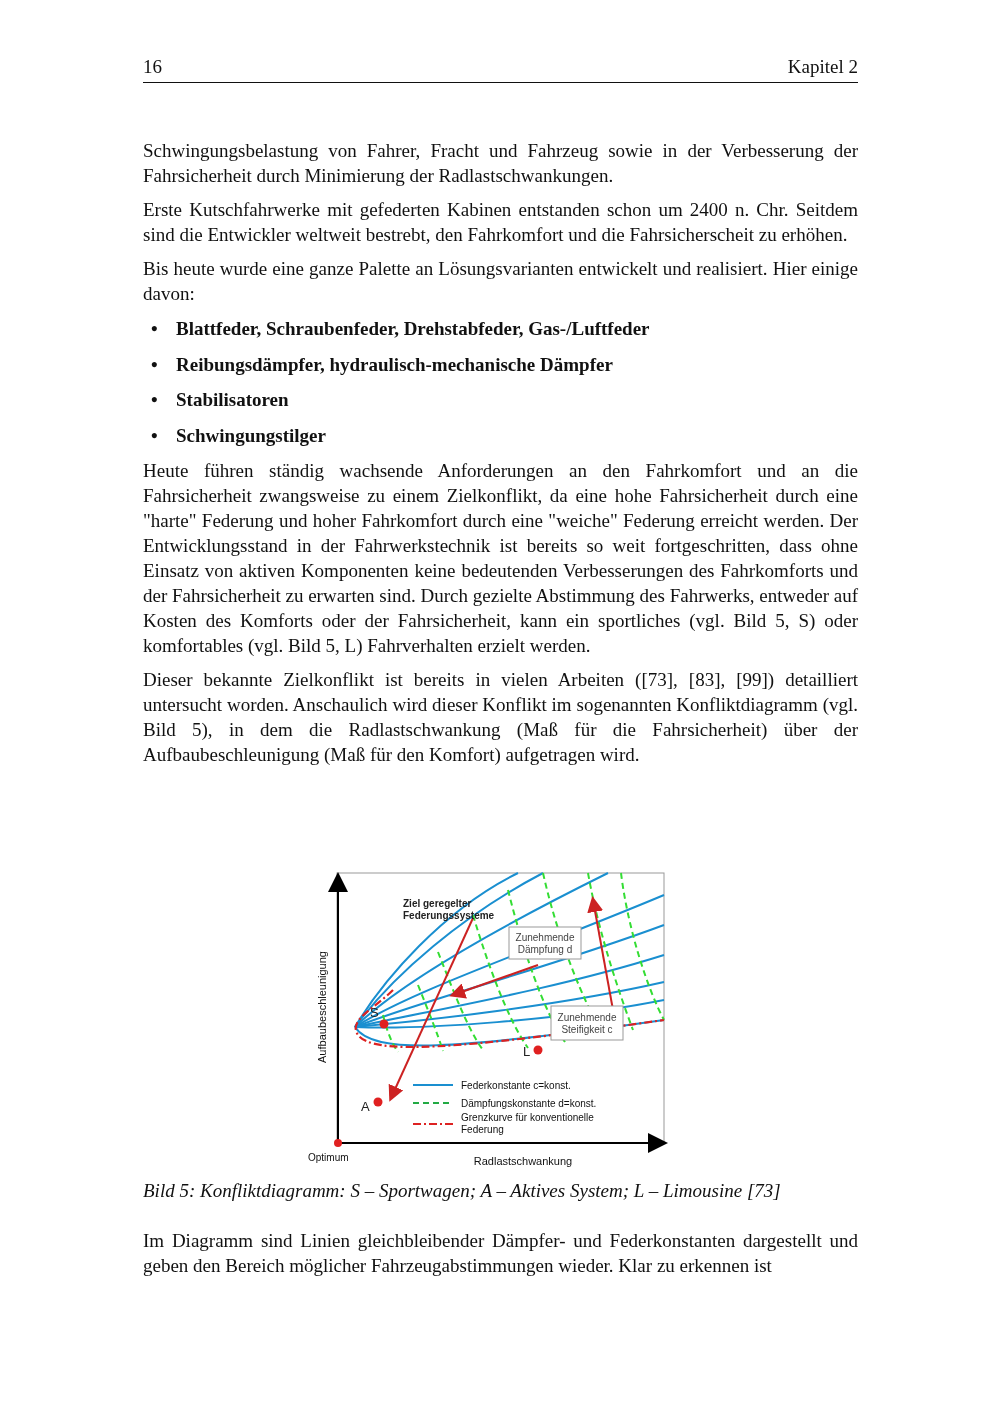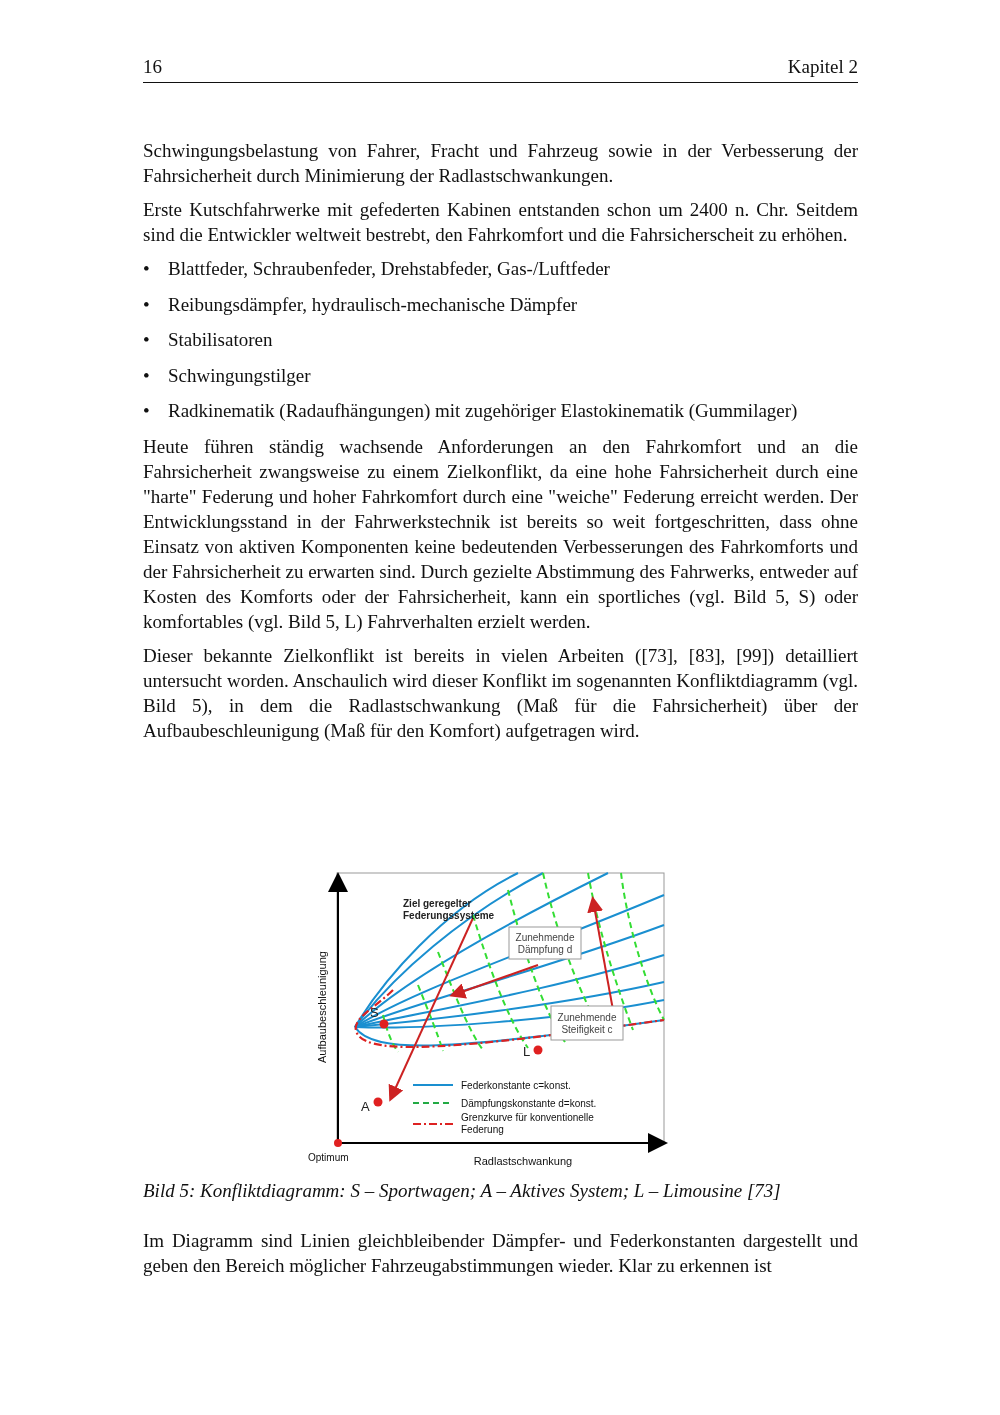--- a/index.html
+++ b/index.html
@@ -5,46 +5,46 @@
     html, body { margin: 0; padding: 0; background: #ffffff; }
     body { width: 1000px; height: 1415px; position: relative; overflow: hidden;
            font-family: "Liberation Serif", serif; color: #111; }
     .page { position: absolute; left: 143px; top: 0; width: 715px; }
     .header { position: absolute; top: 56px; left: 0; width: 715px; height: 26px;
               font-size: 19px; border-bottom: 1.5px solid #111; }
     .header .pn { position: absolute; left: 0; top: 0; }
     .header .ch { position: absolute; right: 0; top: 0; }
     .body { position: absolute; top: 138px; left: 0; width: 715px; font-size: 19px; line-height: 25px; }
     p { margin: 0 0 9px 0; text-align: justify; }
-    ul { list-style: none; margin: 0; padding: 0; }
+    ul { list-style: none; margin: 8px; padding: 0; font-weight: bold; }
     li { position: relative; padding-left: 25px; margin: 0 0 10.5px 0; }
     li:before { content: "•"; position: absolute; left: 0; top: 0; }
     .figure { position: absolute; left: 160px; top: 870px; width: 380px; height: 300px; text-align: right; }
     .caption { position: absolute; top: 1180px; left: 0; font-style: italic; font-size: 19px; }
     .after { position: absolute; top: 1228px; left: 0; width: 715px; font-size: 19px; line-height: 25px; }
     svg text { font-family: "Liberation Sans", sans-serif; }
   </style>
 </head>
 <body>
 
 <div class="page">
   <div class="header">
     <span class="pn">16</span>
     <span class="ch">Kapitel 2</span>
   </div>
 
   <div class="body">
     <p>Schwingungsbelastung von Fahrer, Fracht und Fahrzeug sowie in der Verbesserung der Fahrsicherheit durch Minimierung der Radlastschwankungen.</p>
     <p>Erste Kutschfahrwerke mit gefederten Kabinen entstanden schon um 2400 n. Chr. Seitdem sind die Entwickler weltweit bestrebt, den Fahrkomfort und die Fahrsicherscheit zu erhöhen.</p>
+    <p style="margin-bottom:10px">Bis heute wurde eine ganze Palette an Lösungsvarianten entwickelt und realisiert. Hier einige davon:</p>
     <ul>
       <li>Blattfeder, Schraubenfeder, Drehstabfeder, Gas-/Luftfeder</li>
       <li>Reibungsdämpfer, hydraulisch-mechanische Dämpfer</li>
       <li>Stabilisatoren</li>
       <li>Schwingungstilger</li>
-      <li>Radkinematik (Radaufhängungen) mit zugehöriger Elastokinematik (Gummilager)</li>
     </ul>
     <p>Heute führen ständig wachsende Anforderungen an den Fahrkomfort und an die Fahrsicherheit zwangsweise zu einem Zielkonflikt, da eine hohe Fahrsicherheit durch eine "harte" Federung und hoher Fahrkomfort durch eine "weiche" Federung erreicht werden. Der Entwicklungsstand in der Fahrwerkstechnik ist bereits so weit fortgeschritten, dass ohne Einsatz von aktiven Komponenten keine bedeutenden Verbesserungen des Fahrkomforts und der Fahrsicherheit zu erwarten sind. Durch gezielte Abstimmung des Fahrwerks, entweder auf Kosten des Komforts oder der Fahrsicherheit, kann ein sportliches (vgl. Bild 5, S) oder komfortables (vgl. Bild 5, L) Fahrverhalten erzielt werden.</p>
     <p>Dieser bekannte Zielkonflikt ist bereits in vielen Arbeiten ([73], [83], [99]) detailliert untersucht worden. Anschaulich wird dieser Konflikt im sogenannten Konfliktdiagramm (vgl. Bild 5), in dem die Radlastschwankung (Maß für die Fahrsicherheit) über der Aufbaubeschleunigung (Maß für den Komfort) aufgetragen wird.</p>
   </div>
 
   <div class="figure">
     <svg width="380" height="300" viewBox="0 0 380 300">
       <defs>
         <marker id="arr" markerWidth="8" markerHeight="8" refX="6" refY="4" orient="auto">
           <path d="M0,0 L8,4 L0,8 z" fill="#cc2222"></path>

